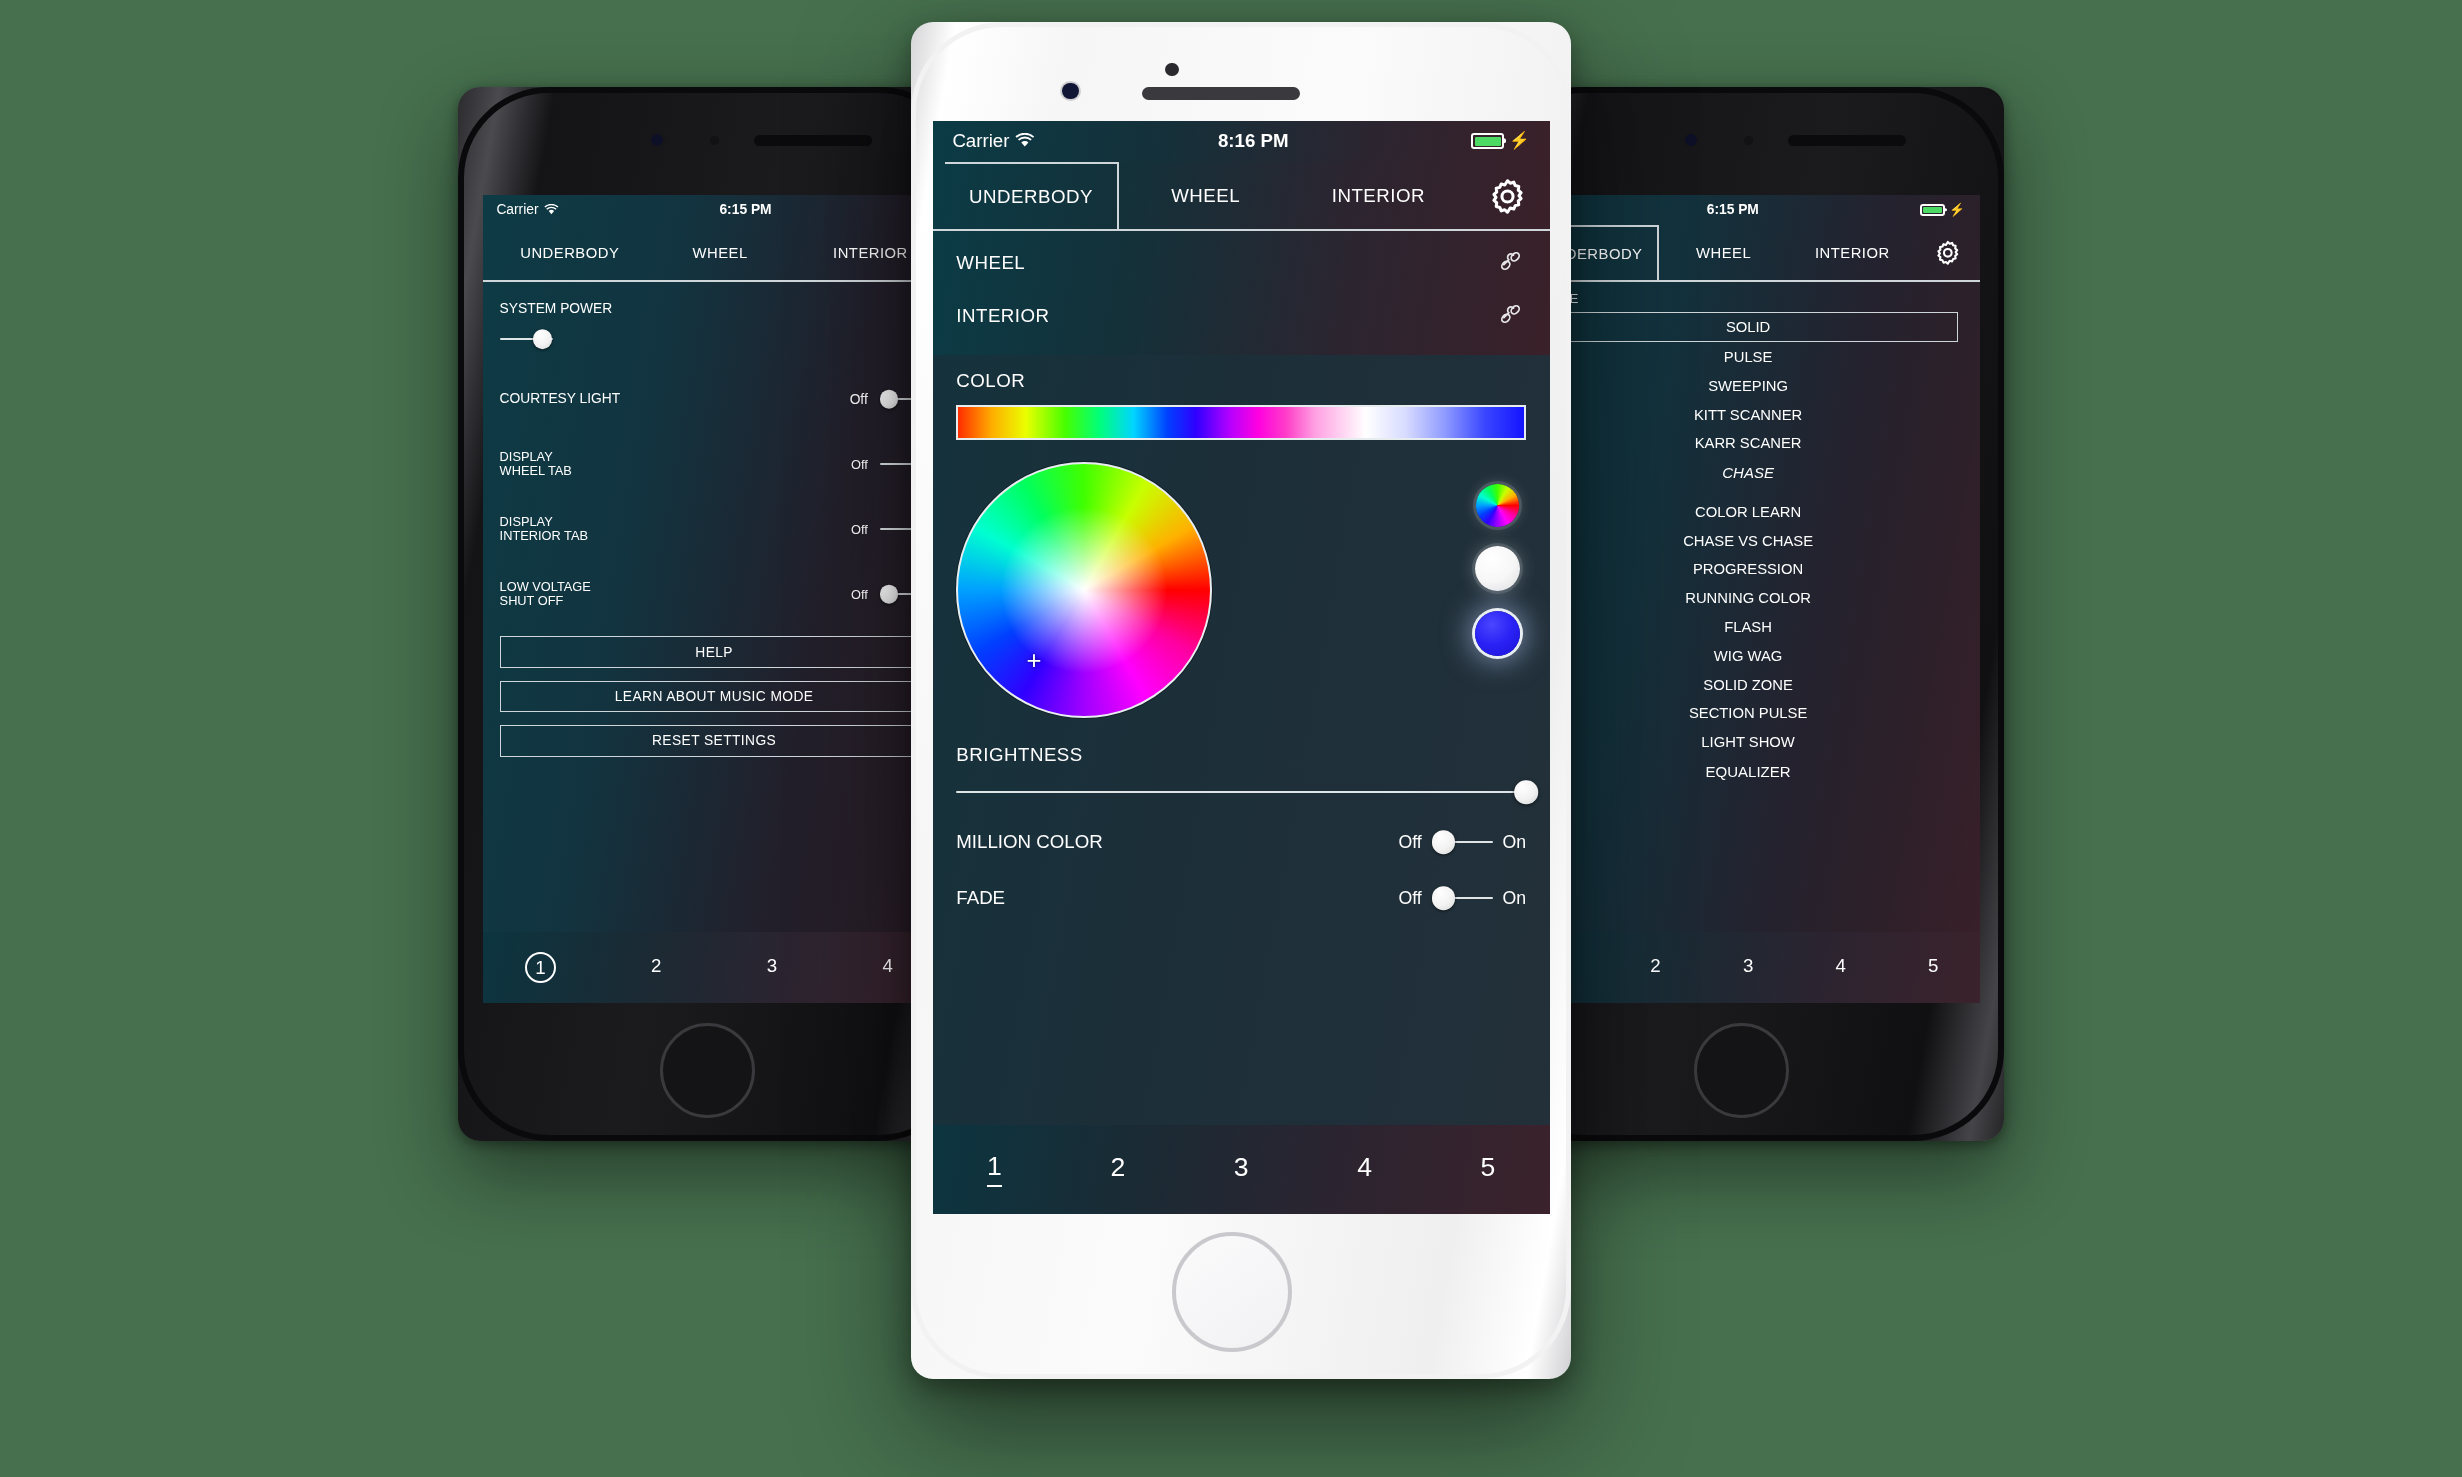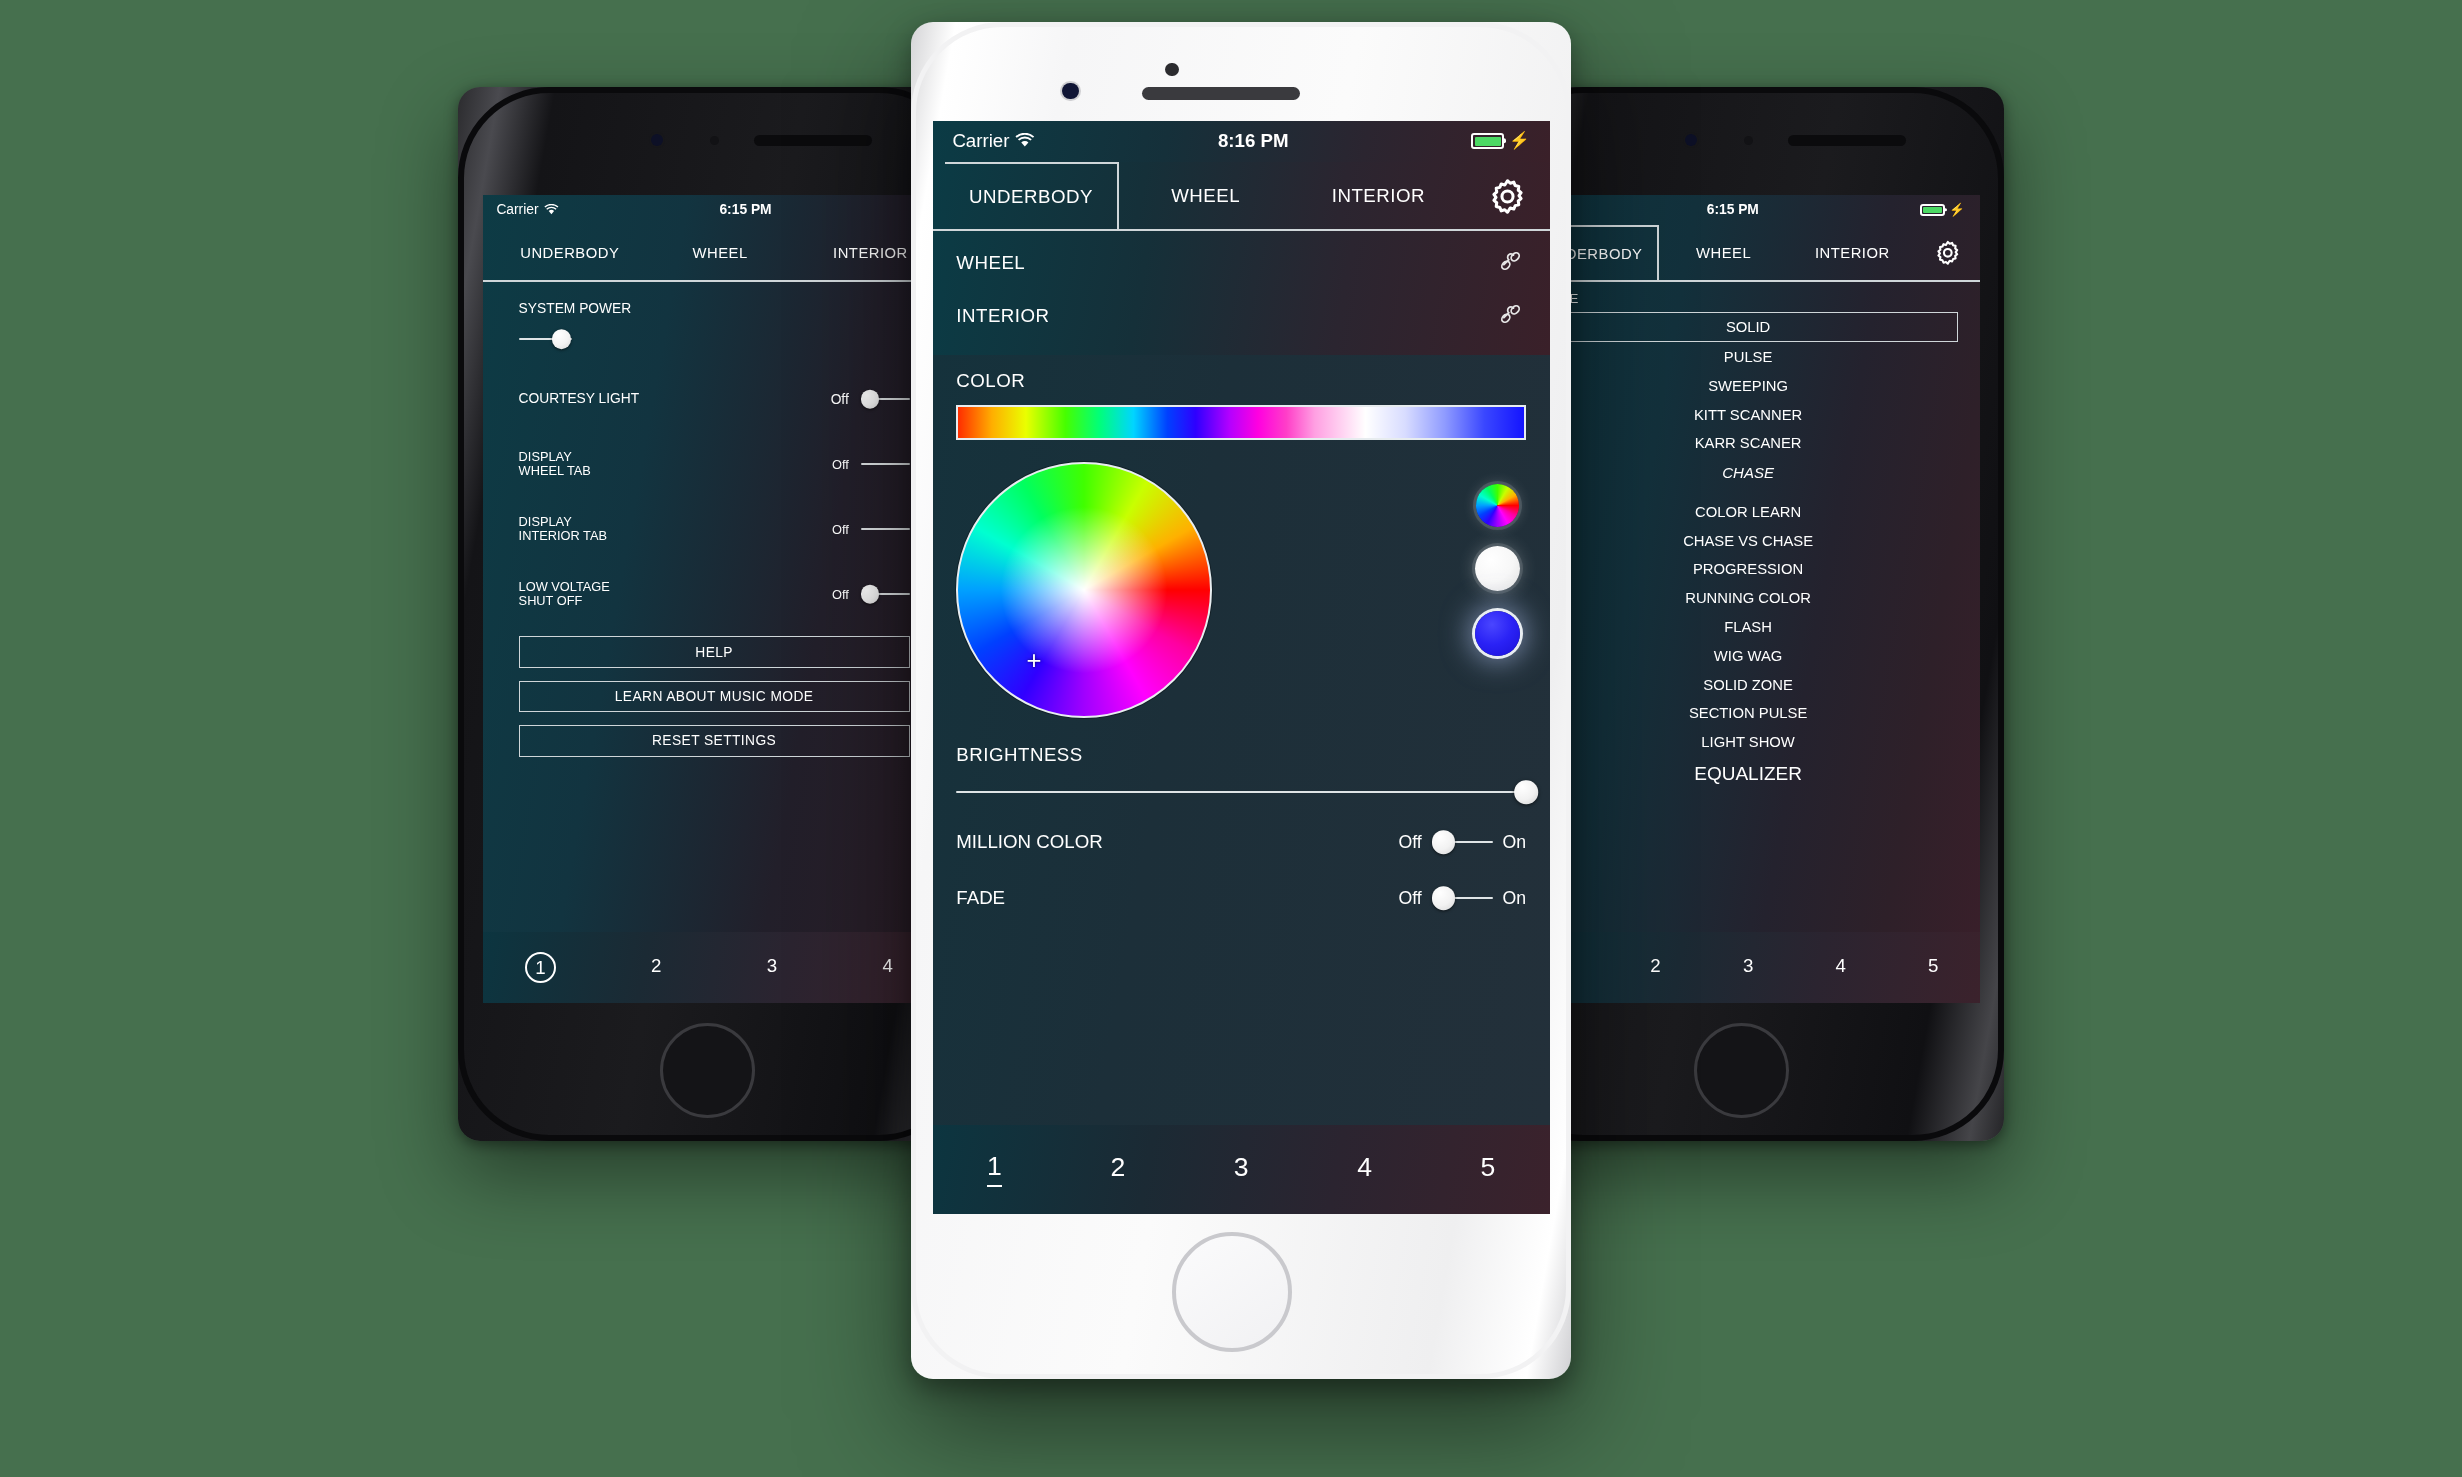--- a/index.html
+++ b/index.html
@@ -158,21 +158,21 @@
           </div>
           <div class="ttab">
             <span>WHEEL</span>
           </div>
           <div class="ttab">
             <span>INTERIOR</span>
           </div>
           <div class="tabbar-underline"></div>
         </div>
 
-        <div class="content" style="padding:0 36px;">
+        <div class="content" style="padding:0 17px;">
 
           <div class="row" style="height:85px; font-size:13.8px; align-items:flex-start; padding-top:19.7px;">
             <div>
               <div class="lbl">SYSTEM POWER</div>
               <div class="mini-switch" style="width:53px; height:21.7px; margin-top:11.8px;">
                 <div class="trk"></div>
                 <div class="knb" style="width:19.7px; height:19.7px; left:33px;"></div>
               </div>
             </div>
           </div>
@@ -303,21 +303,21 @@
               <div class="mode-item" style="font-size: 15px; padding: 5.9px 0px; margin-bottom: 11px; font-style: italic;"><span>CHASE</span></div>
               <div class="mode-item" style="font-size: 14.8px; padding: 5.9px 0px; margin-bottom: 1px;"><span>COLOR LEARN</span></div>
               <div class="mode-item" style="font-size: 14.8px; padding: 5.9px 0px; margin-bottom: 1px;"><span>CHASE VS CHASE</span></div>
               <div class="mode-item" style="font-size: 14.8px; padding: 5.9px 0px; margin-bottom: 1px;"><span>PROGRESSION</span></div>
               <div class="mode-item" style="font-size: 14.8px; padding: 5.9px 0px; margin-bottom: 1px;"><span>RUNNING COLOR</span></div>
               <div class="mode-item" style="font-size: 14.8px; padding: 5.9px 0px; margin-bottom: 1px;"><span>FLASH</span></div>
               <div class="mode-item" style="font-size: 14.8px; padding: 5.9px 0px; margin-bottom: 1px;"><span>WIG WAG</span></div>
               <div class="mode-item" style="font-size: 14.8px; padding: 5.9px 0px; margin-bottom: 1px;"><span>SOLID ZONE</span></div>
               <div class="mode-item" style="font-size: 14.8px; padding: 5.9px 0px; margin-bottom: 1px;"><span>SECTION PULSE</span></div>
               <div class="mode-item" style="font-size: 14.8px; padding: 5.9px 0px; margin-bottom: 1px;"><span>LIGHT SHOW</span></div>
-              <div class="mode-item" style="font-size: 19px; padding: 5.9px 0px; margin-bottom: 1px;"><span>EQUALIZER</span></div>
+              <div class="mode-item" style="font-size: 15px; padding: 5.9px 0px; margin-bottom: 1px;"><span>EQUALIZER</span></div>
             </div>
         </div>
 
         <div class="bottom-tabs" style="height:71px; font-size:18.7px;">
           <div class="btab"><span>1</span></div>
           <div class="btab"><span>2</span></div>
           <div class="btab"><span>3</span></div>
           <div class="btab"><span>4</span></div>
           <div class="btab"><span>5</span></div>
         </div>

